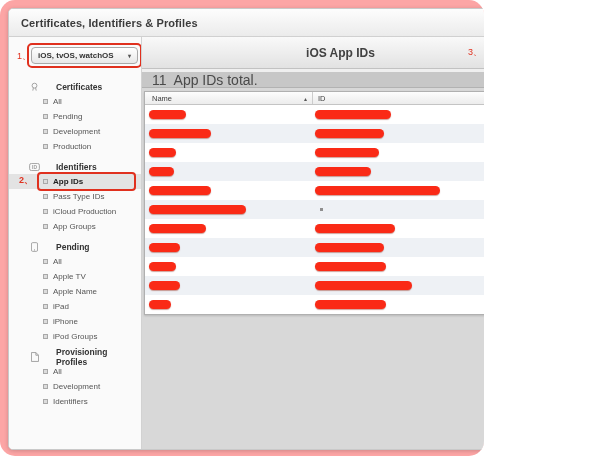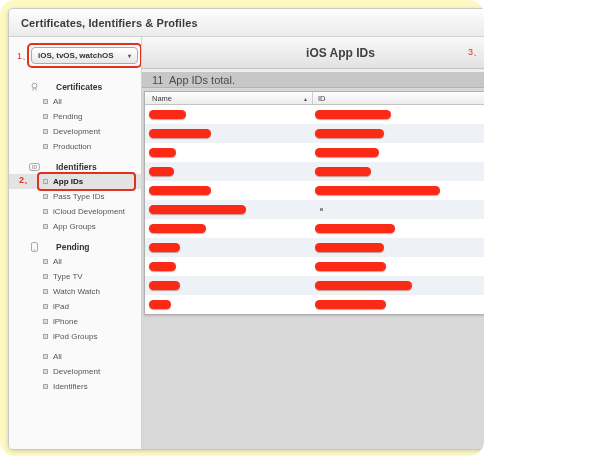--- a/index.html
+++ b/index.html
@@ -1,18 +1,18 @@
 <!DOCTYPE html>
 <html><head>
 <meta charset="utf-8">
 <style>
   * { margin:0; padding:0; box-sizing:border-box; }
   html,body { width:600px; height:456px; }
   body { font-family:"Liberation Sans", sans-serif; }
-  .page { position:relative; width:484px; height:456px; background:#fef9c3; overflow:hidden;border-radius:15px; }
+  .page { position:relative; width:484px; height:456px; background:#fca5a5; overflow:hidden;border-radius:15px; }
   .card { position:absolute; left:8px; top:8px; width:532px; height:442px; background:#ffffff;
           border:1px solid #c9c9c9; border-radius:5px; box-shadow:0 1px 4px rgba(0,0,0,.18); overflow:hidden; }
   .card-header { height:28px; background:linear-gradient(#fdfdfd,#ebebeb); border-bottom:1px solid #d0d0d0;
           display:flex; align-items:center; justify-content:space-between; padding:0 12px; }
   .page-title { font-size:11px; font-weight:bold; color:#3b3b3b; letter-spacing:.1px; }
   .user-menu { font-size:7px; color:#787878; cursor:pointer; white-space:nowrap; }
   .card-body { display:flex; height:412px; }
 
   
   .sidebar { width:133px; background:#fafafa; border-right:1px solid #d2d2d2; flex-shrink:0; overflow:hidden; }
@@ -44,21 +44,21 @@
   .main-title { font-size:12px; font-weight:bold; color:#414141; }
   .toolbar { position:absolute; right:6px; top:0; height:100%; display:flex; align-items:center; gap:4px; }
   .toolbar .ann-label { position:static; margin-right:3px; }
   .btn { position:relative; width:20px; height:17px; background:linear-gradient(#ffffff,#e4e4e4);
           border:1px solid #999; border-radius:3px; display:flex; align-items:center; justify-content:center;
           cursor:pointer; padding:0; }
   .btn .plus { font-size:11px; line-height:1; color:#333; font-weight:bold; }
   .btn > .ann-box { left:-4px; right:-4px; top:-5px; bottom:-5px; border-radius:5px; }
   .light-strip { height:3px; background:#efefef; flex-shrink:0; }
   .count-bar { height:16px; flex-shrink:0; background:#c7c7c7; border-bottom:1px solid #b2b2b2;
-          display:flex; align-items:center; padding-left:10px; font-size:11px; color:#4a4a4a; white-space:pre; }
+          display:flex; align-items:center; padding-left:10px; font-size:14px; color:#4a4a4a; white-space:pre; }
   .table-wrap { margin:3px 13px 0 2px; background:#ffffff; border:1px solid #b0b0b0; box-shadow:0 1px 2px rgba(0,0,0,.15); }
   .thead { display:flex; height:13px; background:linear-gradient(#fdfdfd,#ececec); border-bottom:1px solid #c4c4c4;
           font-size:7.5px; color:#3d3d3d; }
   .th { display:flex; align-items:center; }
   .th.name { width:168px; padding-left:7px; padding-right:5px; justify-content:space-between; border-right:1px solid #cccccc; }
   .sort { font-size:6px; color:#555; }
   .th.id { flex:1; padding-left:5px; }
   .tr { display:flex; height:19px; align-items:center; }
   .tr:nth-child(even) { background:#eef1f5; }
   .td { display:flex; align-items:center; }
@@ -132,21 +132,21 @@
                 <span>App IDs</span>
                 <div class="ann-box"></div>
                 <span class="ann-label">2、</span>
               </div>
               <div class="side-item">
                 <span class="bullet"></span>
                 <span>Pass Type IDs</span>
               </div>
               <div class="side-item">
                 <span class="bullet"></span>
-                <span>iCloud Development</span>
+                <span>iCloud Production</span>
               </div>
               <div class="side-item">
                 <span class="bullet"></span>
                 <span>App Groups</span>
               </div>
             </div>
             <div class="section">
               <div class="section-header">
                 <span class="side-icon">
                   <svg width="7" height="10" viewBox="0 0 8 11">
@@ -155,40 +155,49 @@
                   </svg>
                 </span>
                 <span>Pending</span>
               </div>
               <div class="side-item">
                 <span class="bullet"></span>
                 <span>All</span>
               </div>
               <div class="side-item">
                 <span class="bullet"></span>
-                <span>Type TV</span>
-              </div>
-              <div class="side-item">
-                <span class="bullet"></span>
-                <span>Watch Watch</span>
+                <span>Apple TV</span>
+              </div>
+              <div class="side-item">
+                <span class="bullet"></span>
+                <span>Apple Name</span>
               </div>
               <div class="side-item">
                 <span class="bullet"></span>
                 <span>iPad</span>
               </div>
               <div class="side-item">
                 <span class="bullet"></span>
                 <span>iPhone</span>
               </div>
               <div class="side-item">
                 <span class="bullet"></span>
                 <span>iPod Groups</span>
               </div>
             </div>
             <div class="section">
+              <div class="section-header">
+                <span class="side-icon">
+                  <svg width="8" height="10" viewBox="0 0 9 11">
+                    <path d="M0.5 0.5H5.5L8.5 3.5V10.5H0.5Z" fill="none" stroke="#9a9a9a"></path>
+                    <path d="M5.5 0.5V3.5H8.5" fill="none" stroke="#9a9a9a"></path>
+                  </svg>
+                </span>
+                <span>Provisioning Profiles</span>
+              </div>
               <div class="side-item">
                 <span class="bullet"></span>
                 <span>All</span>
               </div>
               <div class="side-item">
                 <span class="bullet"></span>
                 <span>Development</span>
               </div>
               <div class="side-item">
                 <span class="bullet"></span>

